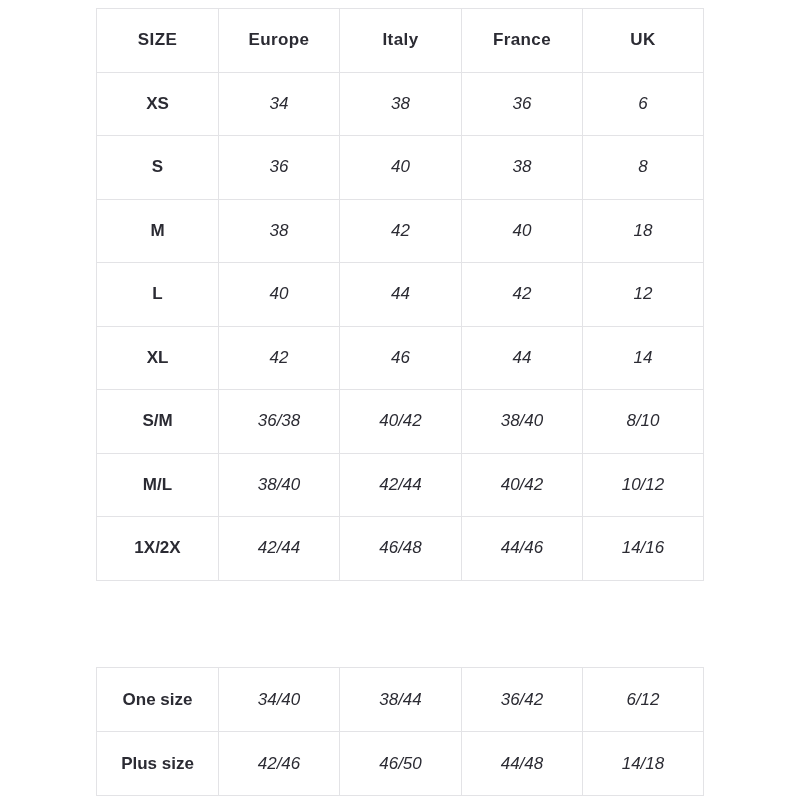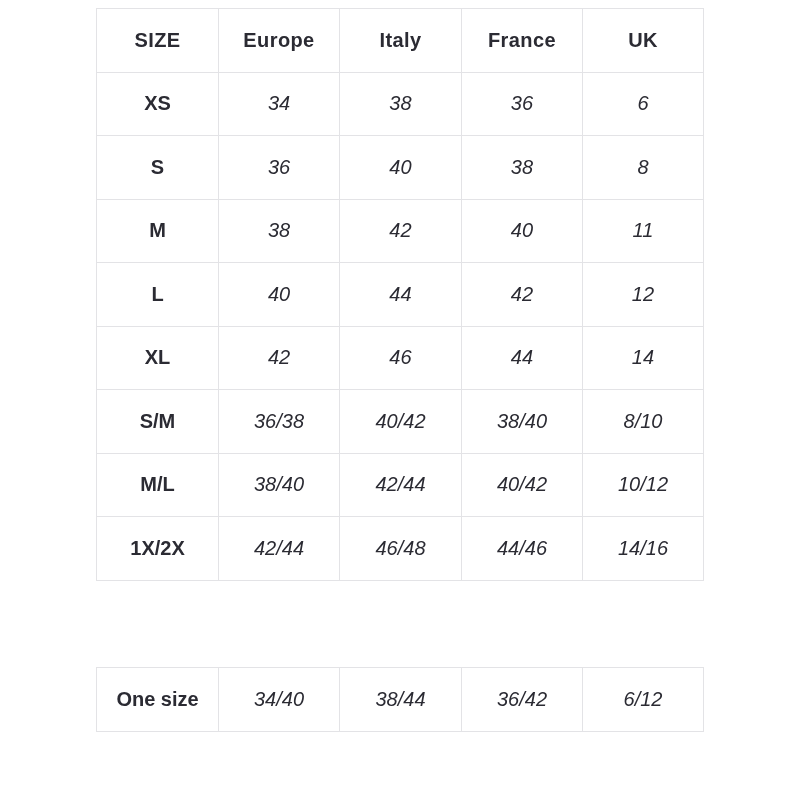--- a/index.html
+++ b/index.html
@@ -31,21 +31,21 @@
   table.size-table col.c1 { width: 116px; }
   table.size-table col.c2 { width: 117px; }
   table.size-table col.c3 { width: 116px; }
   table.size-table col.c4 { width: 116px; }
 
   table.size-table td,
   table.size-table th {
     border: 1px solid #e3e3e6;
     text-align: center;
     vertical-align: middle;
-    font-size: 20px;
+    font-size: 17px;
     color: #2b2b33;
     padding: 0;
   }
   table.main-table th,
   table.main-table td { height: 62.5px; }
   table.extra-table td { height: 63px; }
 
   table.size-table th {
     font-weight: bold;
     letter-spacing: 0.4px;
@@ -94,21 +94,21 @@
         <td class="val">36</td>
         <td class="val">40</td>
         <td class="val">38</td>
         <td class="val">8</td>
       </tr>
       <tr>
         <td class="rowhead">M</td>
         <td class="val">38</td>
         <td class="val">42</td>
         <td class="val">40</td>
-        <td class="val">11</td>
+        <td class="val">18</td>
       </tr>
       <tr>
         <td class="rowhead">L</td>
         <td class="val">40</td>
         <td class="val">44</td>
         <td class="val">42</td>
         <td class="val">12</td>
       </tr>
       <tr>
         <td class="rowhead">XL</td>
@@ -150,16 +150,23 @@
         <col class="c4">
     </colgroup>
     <tbody>
       <tr>
         <td class="rowhead">One size</td>
         <td class="val">34/40</td>
         <td class="val">38/44</td>
         <td class="val">36/42</td>
         <td class="val">6/12</td>
       </tr>
+      <tr>
+        <td class="rowhead">Plus size</td>
+        <td class="val">42/46</td>
+        <td class="val">46/50</td>
+        <td class="val">44/48</td>
+        <td class="val">14/18</td>
+      </tr>
     </tbody>
   </table>
 
 </div>
 
 </body></html>

